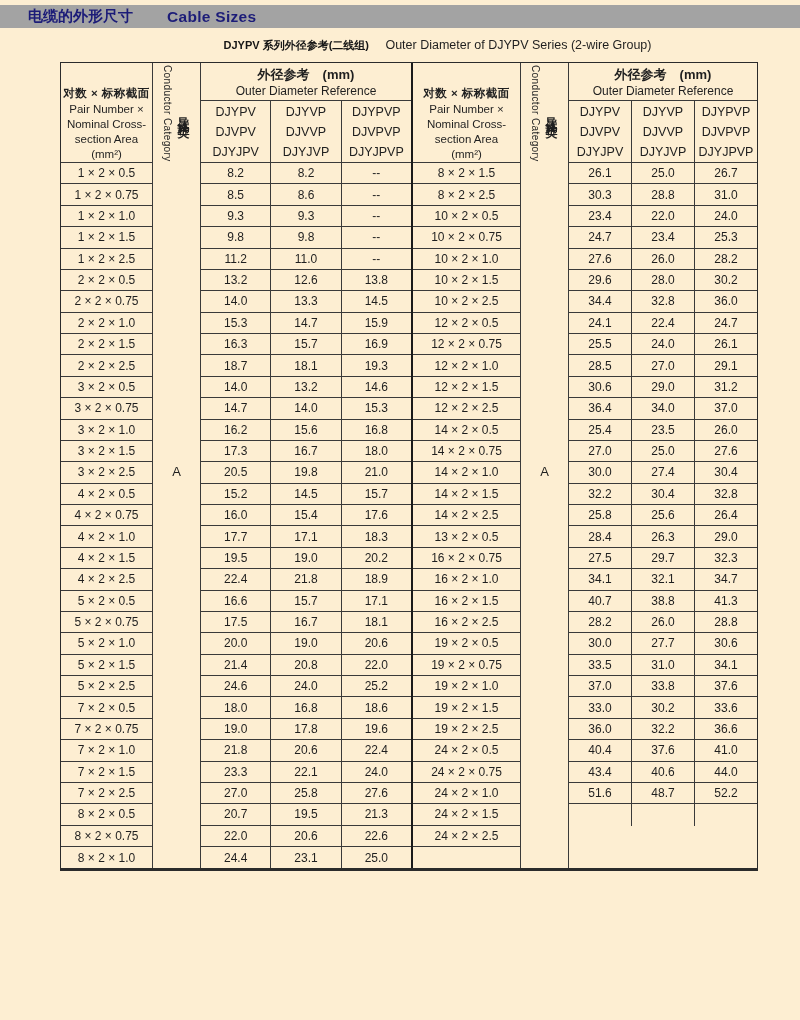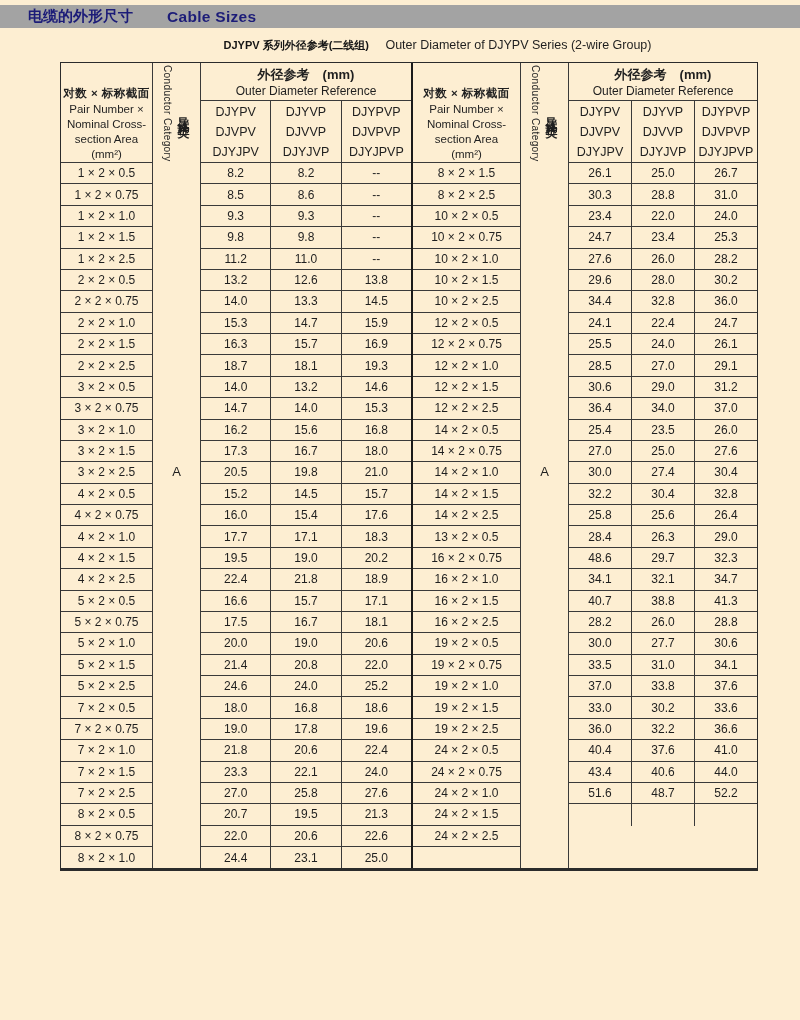--- a/index.html
+++ b/index.html
@@ -497,21 +497,21 @@
           <div class="vcell">25.8</div>
           <div class="vcell">25.6</div>
           <div class="vcell">26.4</div>
         </div>
           <div class="vrow">
           <div class="vcell">28.4</div>
           <div class="vcell">26.3</div>
           <div class="vcell">29.0</div>
         </div>
           <div class="vrow">
-          <div class="vcell">48.6</div>
+          <div class="vcell">27.5</div>
           <div class="vcell">29.7</div>
           <div class="vcell">32.3</div>
         </div>
           <div class="vrow">
           <div class="vcell">34.1</div>
           <div class="vcell">32.1</div>
           <div class="vcell">34.7</div>
         </div>
           <div class="vrow">
           <div class="vcell">40.7</div>

